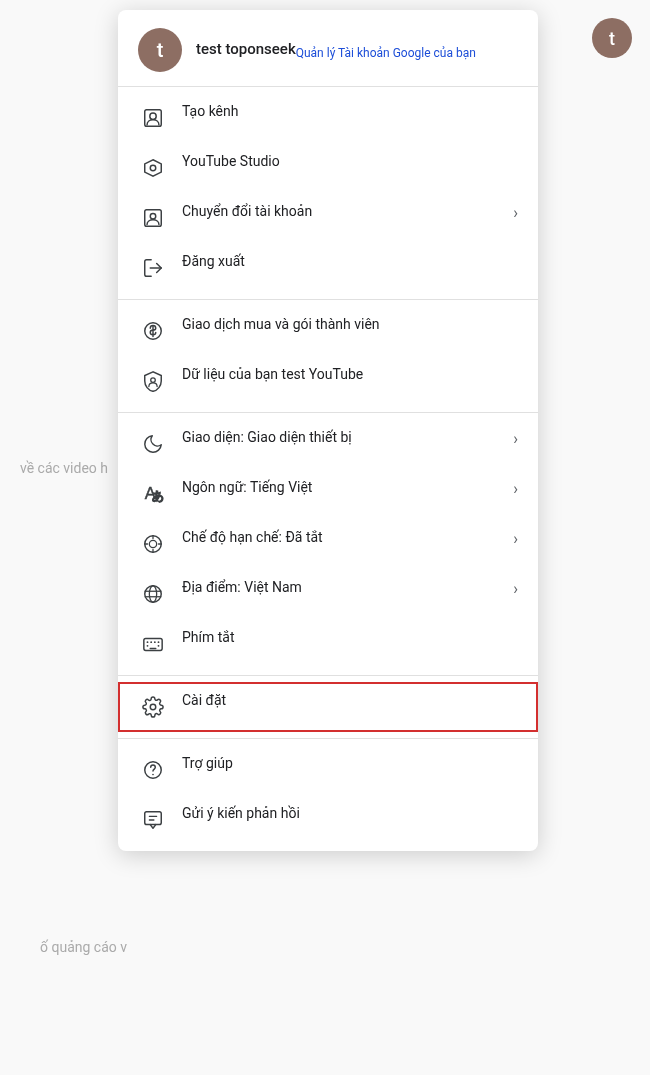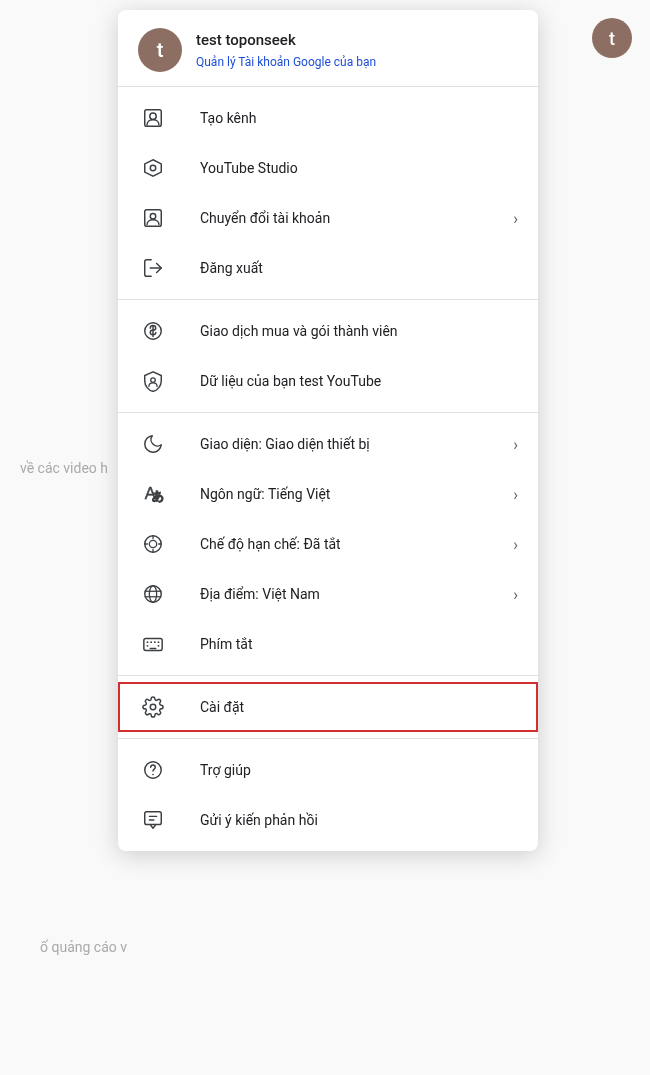--- a/index.html
+++ b/index.html
@@ -90,21 +90,21 @@
       align-items: center;
       justify-content: center;
       color: white;
       font-size: 20px;
       font-weight: 500;
       flex-shrink: 0;
     }
 
     .header-info {
       display: flex;
-      flex-direction: column;
+      flex-direction: row;
     }
 
     .header-name {
       font-size: 15px;
       font-weight: 500;
       color: #202124;
     }
 
     .header-email {
       font-size: 13px;
@@ -125,27 +125,25 @@
       border-bottom: 1px solid #e0e0e0;
       padding: 6px 0;
     }
 
     .menu-section:last-child {
       border-bottom: none;
     }
 
     .menu-item {
       display: flex;
-      align-items: center;
       padding: 10px 20px;
       cursor: pointer;
       transition: background 0.15s;
       position: relative;
       min-height: 44px;
-      gap: 18px;
     }
 
     .menu-item.highlighted {
       outline: 2px solid #d32f2f;
       outline-offset: -2px;
       background: white;
     }
 
     .menu-icon {
       width: 30px;

